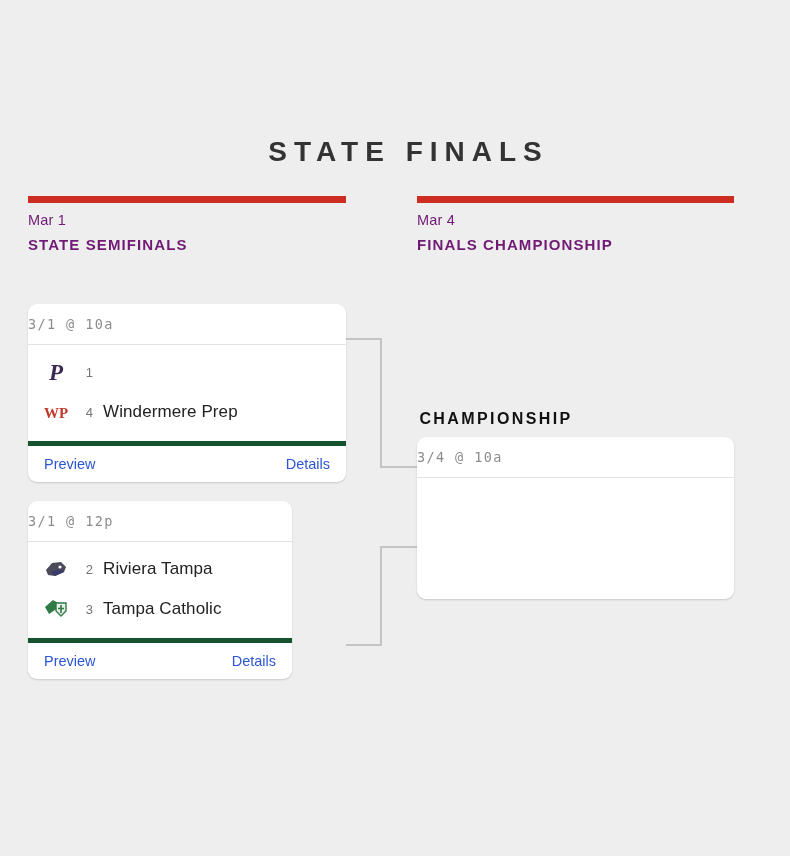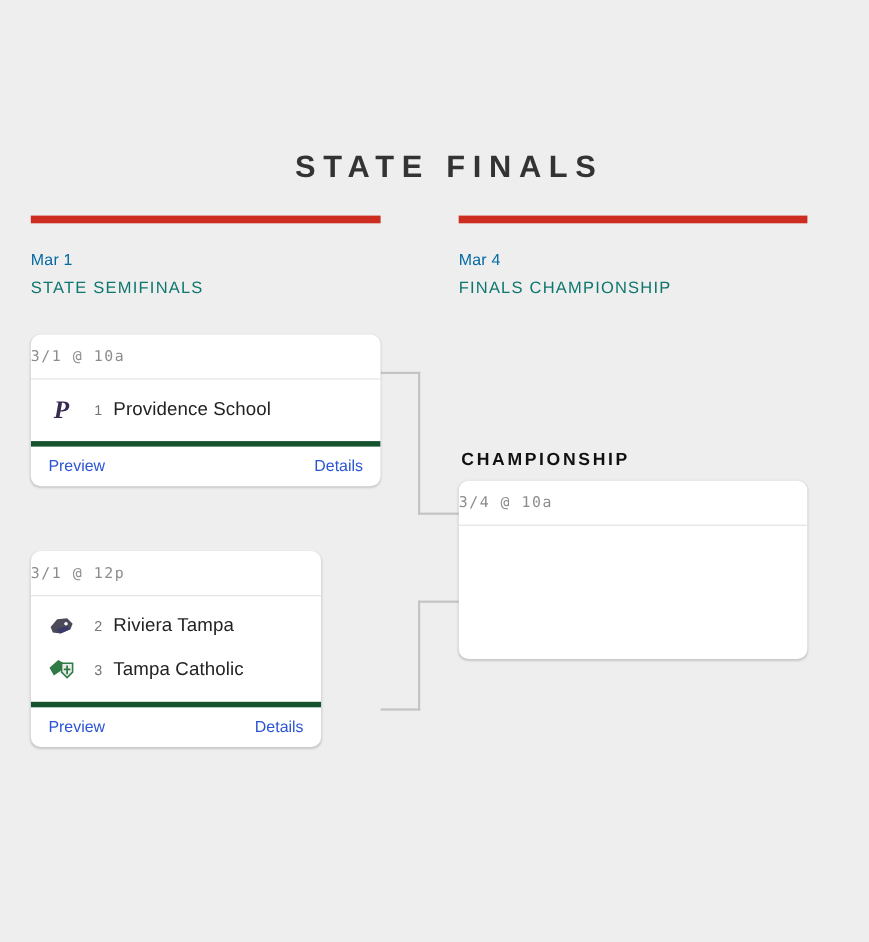--- a/index.html
+++ b/index.html
@@ -33,30 +33,30 @@
   
   .round-head {
     position: absolute;
   }
   .round-head .accent-bar {
     height: 7px;
     background: #cc2d20;
     width: 100%;
   }
   .round-head .round-date {
-    margin-top: 26px;
+    margin-top: 9px;
     font-size: 14.5px;
-    color: #0369a1;
+    color: #701a75;
     letter-spacing: 0.2px;
   }
   .round-head .round-name {
     margin-top: 8px;
     font-size: 15px;
-    font-weight: normal;
-    color: #0f766e;
+    font-weight: bold;
+    color: #701a75;
     letter-spacing: 1.1px;
   }
   #round-head-semis { left: 28px; top: 196px; width: 318px; }
   #round-head-final { left: 417px; top: 196px; width: 317px; }
 
   
   .champ-label {
     position: absolute;
     left: 417px;
     top: 410px;
@@ -194,23 +194,31 @@
   <div class="card-date">3/1 @ 10a</div>
   <div class="card-teams">
 
     <div class="team-row">
       <span class="team-logo">
         <svg class="logo-svg" width="26" height="26" viewBox="0 0 26 26" aria-hidden="true">
           <text x="13" y="21" text-anchor="middle" font-family="Liberation Serif, serif" font-size="23" font-weight="bold" font-style="italic" fill="#3a2a52">P</text>
         </svg>
       </span>
       <span class="team-seed">1</span>
-      <span class="team-name">Providence School</span>
-    </div>
-
+    </div>
+
+    <div class="team-row">
+      <span class="team-logo">
+        <svg class="logo-svg" width="26" height="26" viewBox="0 0 26 26" aria-hidden="true">
+          <text x="13" y="19" text-anchor="middle" font-family="Liberation Serif, serif" font-size="15" font-weight="bold" fill="#c0392b">WP</text>
+        </svg>
+      </span>
+      <span class="team-seed">4</span>
+      <span class="team-name">Windermere Prep</span>
+    </div>
 
   </div>
   <div class="card-links">
     <a>Preview</a>
     <a>Details</a>
   </div>
 </div>
 
 <div class="game-card" id="game-card-semi-2">
   <div class="card-date">3/1 @ 12p</div>

